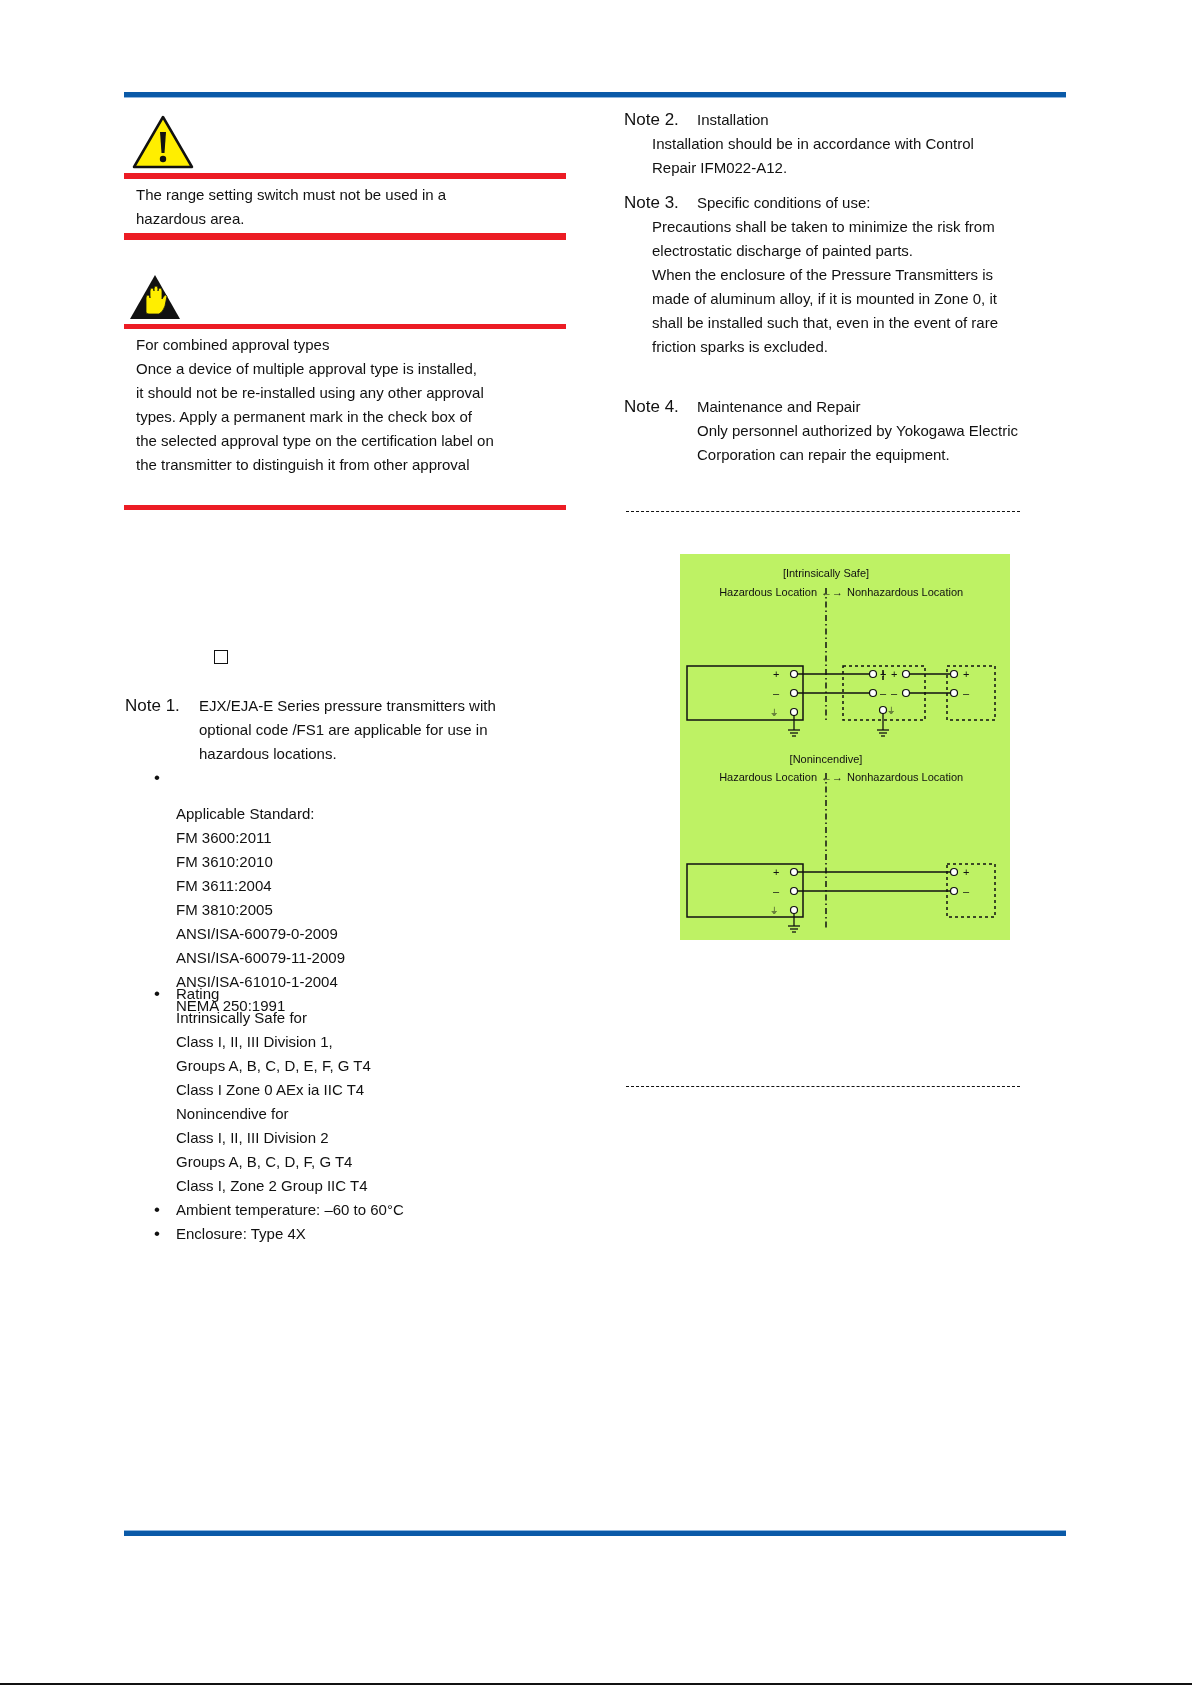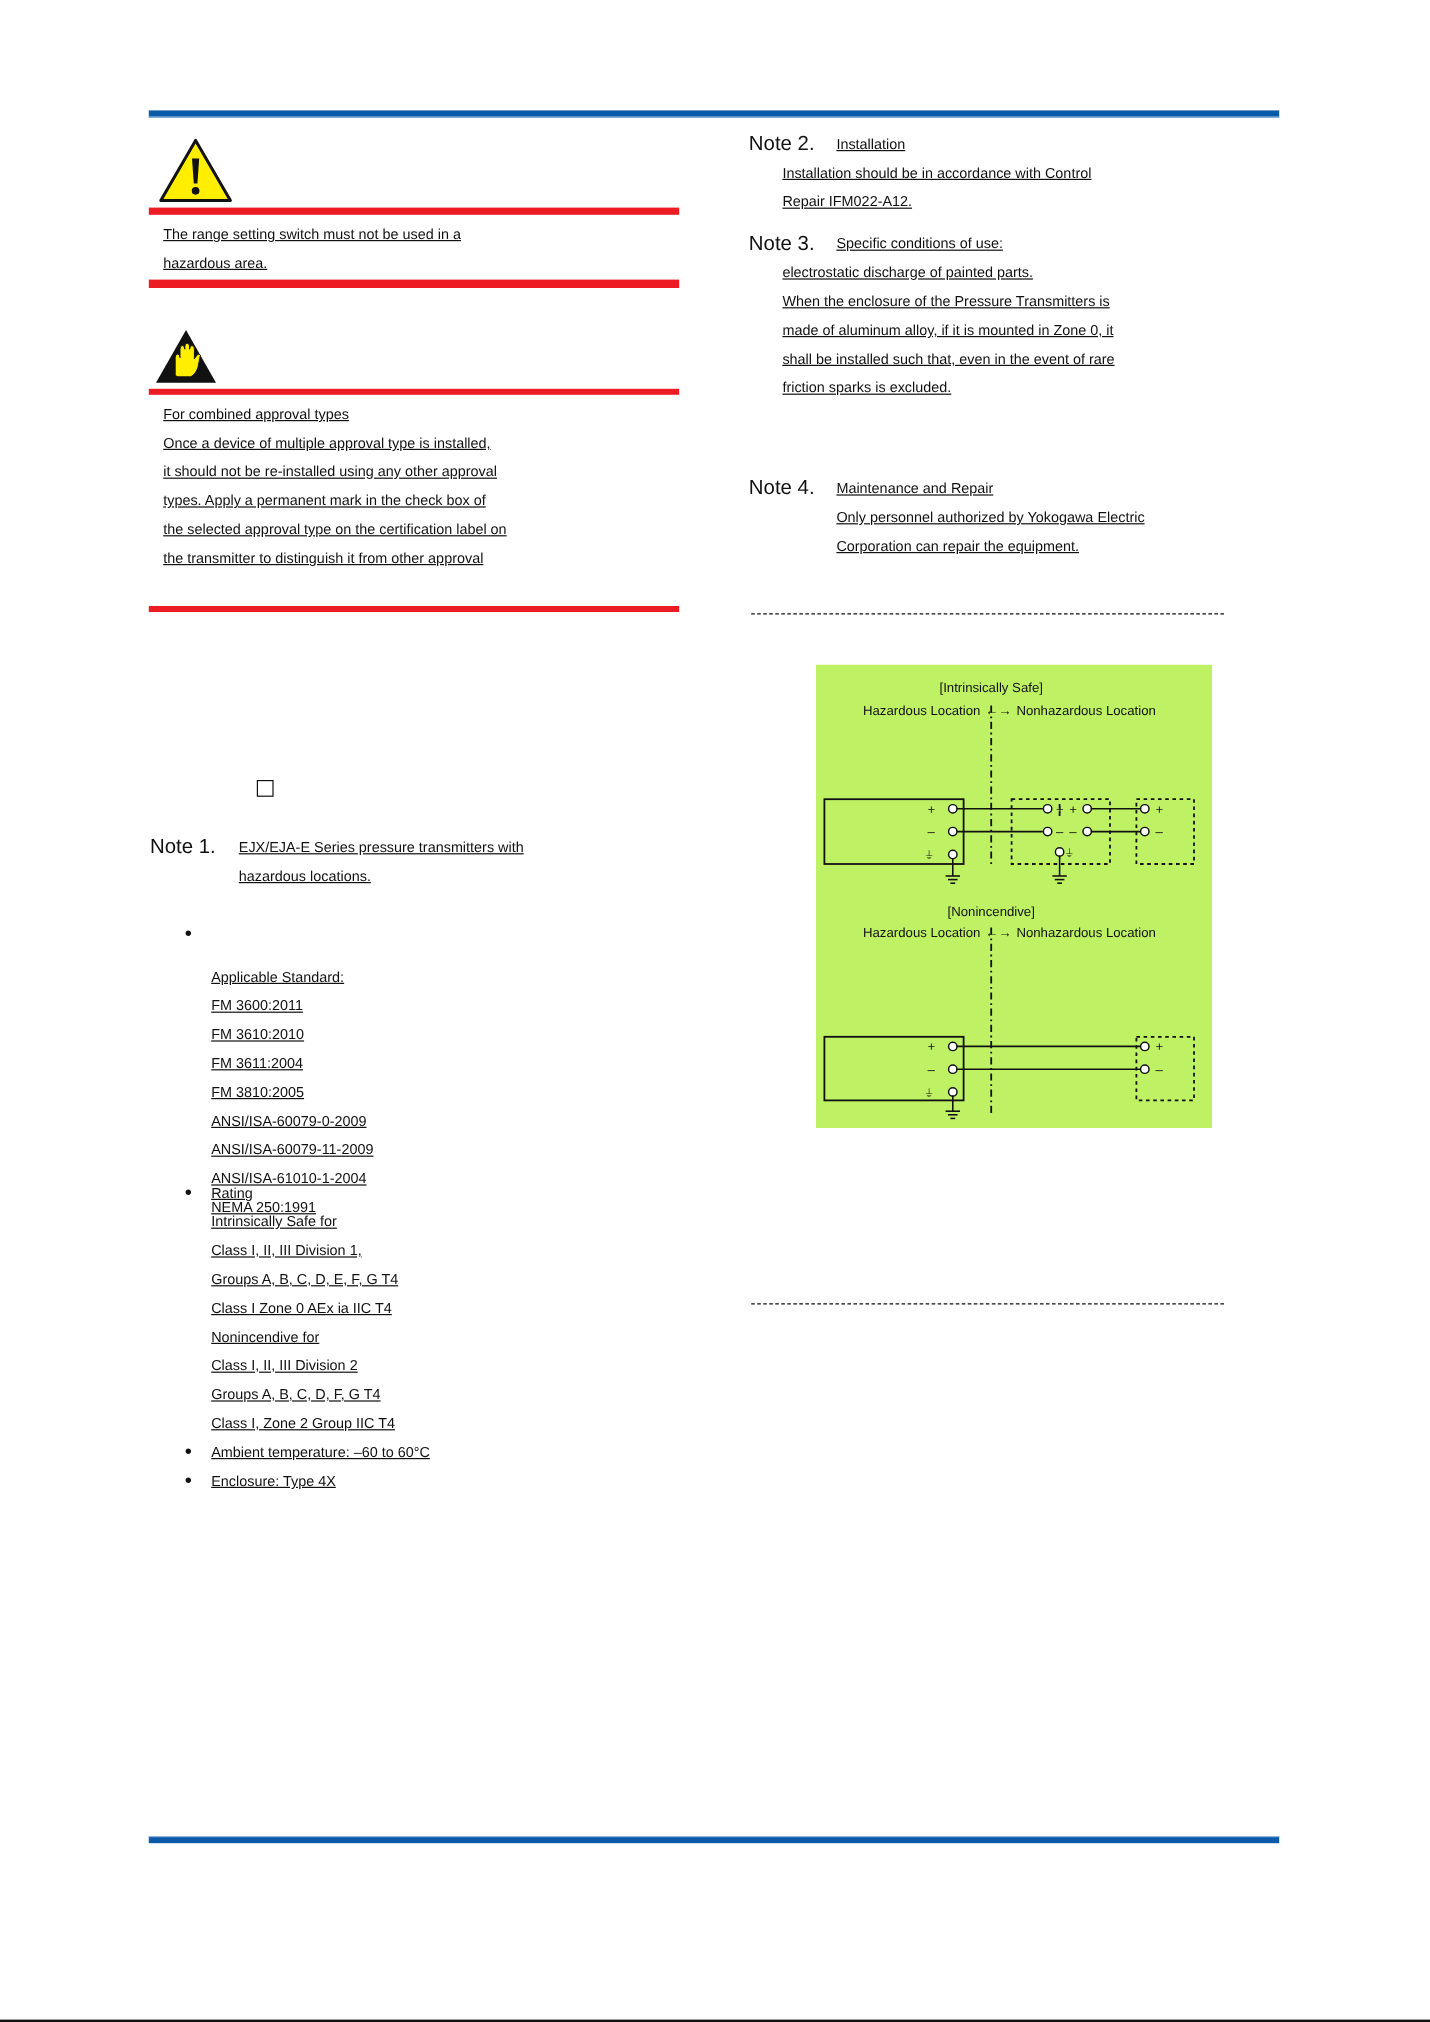--- a/index.html
+++ b/index.html
@@ -3,21 +3,21 @@
 <meta charset="utf-8">
 <style>
   html, body { margin: 0; padding: 0; background: #ffffff; }
   body { width: 1192px; height: 1685px; position: relative; overflow: hidden;
          font-family: "Liberation Sans", sans-serif; color: #111; }
   .abs { position: absolute; }
   .rule-blue { position: absolute; left: 124px; width: 942px; height: 5px; background: #0a5aa8; }
   .rule-blue.top { top: 92px; border-bottom: 1px solid #8fb6de; }
   .rule-blue.bottom { top: 1530px; border-top: 1px solid #8fb6de; }
   .rule-red { position: absolute; left: 124px; width: 442px; background: #ec1c24; }
-  .txt { position: absolute; font-size: 12px; line-height: 24px; white-space: nowrap; text-decoration: underline; }
+  .txt { position: absolute; font-size: 15px; line-height: 24px; white-space: nowrap; }
   .line { display: block; height: 24px; }
   .note-label { position: absolute; font-size: 17px; line-height: 24px; white-space: nowrap; }
   .bullet { position: absolute; font-size: 17px; line-height: 24px; }
   .dashdot { position: absolute; left: 626px; width: 394px; height: 0;
              border-top: 1.5px dashed #111; }
   .diagram { position: absolute; left: 680px; top: 554px; width: 330px; height: 386px; background: #bef264; }
   .checkbox { position: absolute; left: 214px; top: 650px; width: 12px; height: 12px; border: 1.5px solid #111; }
   .bottom-bar { position: absolute; left: 0; top: 1683px; width: 1192px; height: 2px; background: #111; }
 </style>
 </head>
@@ -55,20 +55,21 @@
   <span class="line">the selected approval type on the certification label on</span>
   <span class="line">the transmitter to distinguish it from other approval</span>
 </div>
 <div class="rule-red" style="top:505px;height:5px;"></div>
 
 <div class="checkbox"></div>
 
 <div class="note-label" style="left:125px;top:694px;">Note 1.</div>
 <div class="txt" style="left:199px;top:694px;">
   <span class="line">EJX/EJA-E Series pressure transmitters with</span>
+  <span class="line">optional code /FS1 are applicable for use in</span>
   <span class="line">hazardous locations.</span>
 </div>
 
 <div class="bullet" style="left:154px;top:766px;">•</div>
 <div class="txt" style="left:176px;top:766px;margin-top:36px;">
   <span class="line">Applicable Standard:</span>
   <span class="line">FM 3600:2011</span>
   <span class="line">FM 3610:2010</span>
   <span class="line">FM 3611:2004</span>
   <span class="line">FM 3810:2005</span>
@@ -100,20 +101,21 @@
 <div class="note-label" style="left:624px;top:108px;">Note 2.</div>
 <div class="txt" style="left:697px;top:108px;">Installation</div>
 <div class="txt" style="left:652px;top:132px;">
   <span class="line">Installation should be in accordance with Control</span>
   <span class="line">Repair IFM022-A12.</span>
 </div>
 
 <div class="note-label" style="left:624px;top:191px;">Note 3.</div>
 <div class="txt" style="left:697px;top:191px;">Specific conditions of use:</div>
 <div class="txt" style="left:652px;top:215px;">
+  <span class="line">Precautions shall be taken to minimize the risk from</span>
   <span class="line">electrostatic discharge of painted parts.</span>
   <span class="line">When the enclosure of the Pressure Transmitters is</span>
   <span class="line">made of aluminum alloy, if it is mounted in Zone 0, it</span>
   <span class="line">shall be installed such that, even in the event of rare</span>
   <span class="line">friction sparks is excluded.</span>
 </div>
 
 <div class="note-label" style="left:624px;top:395px;">Note 4.</div>
 <div class="txt" style="left:697px;top:395px;">Maintenance and Repair</div>
 <div class="txt" style="left:652px;top:419px;margin-left:45px;">

